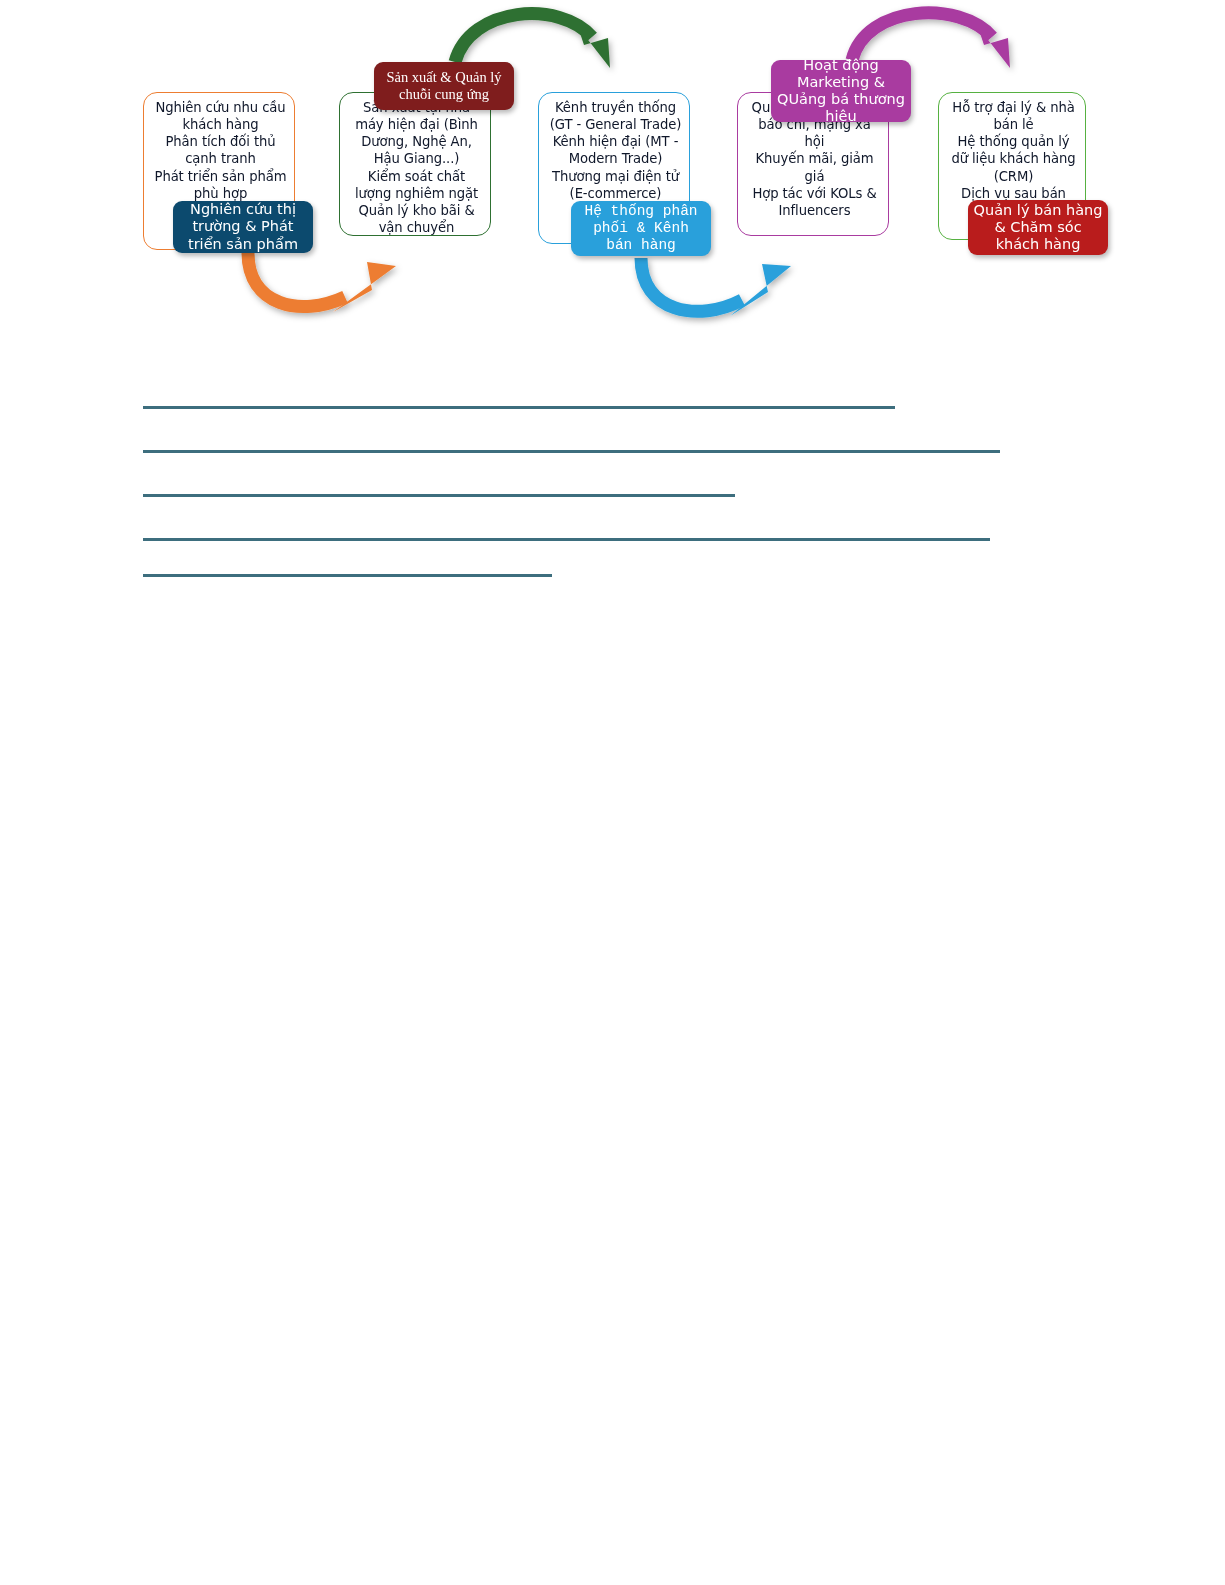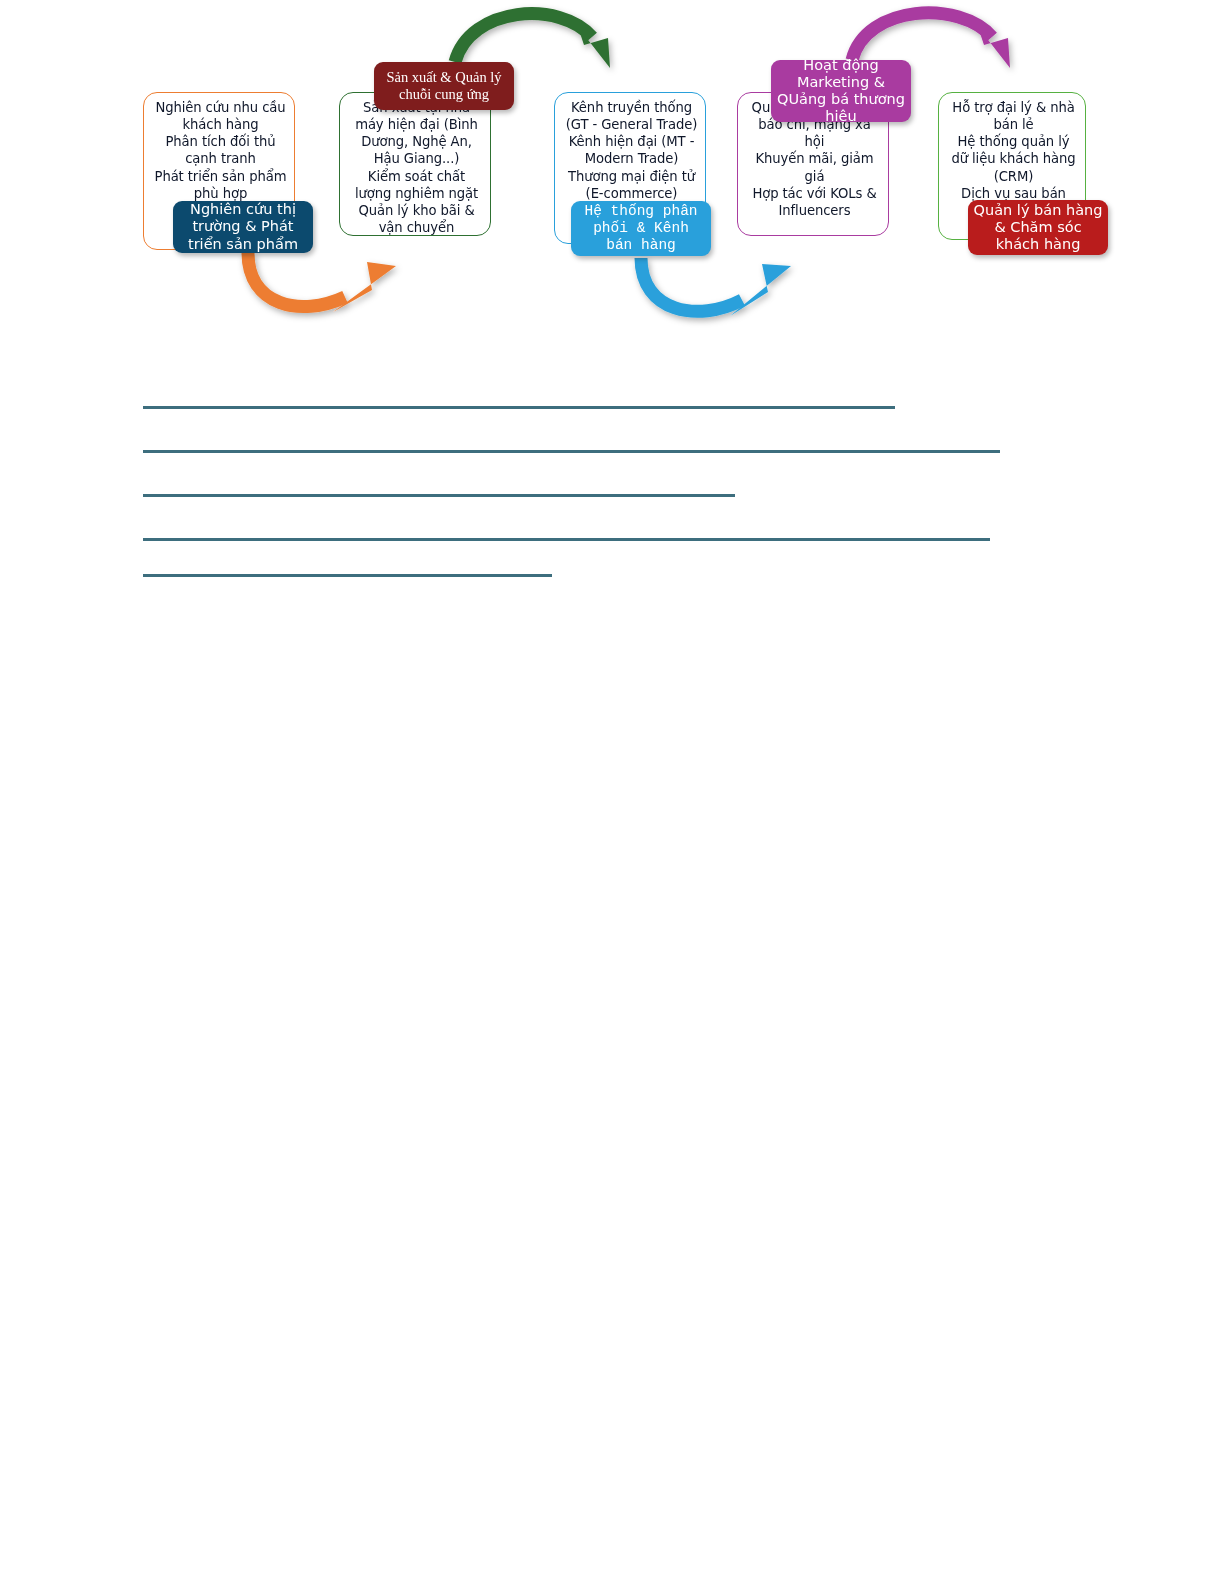--- a/index.html
+++ b/index.html
@@ -95,21 +95,21 @@
 Phân tích đối thủ cạnh tranh
 Phát triển sản phẩm phù hợp</div>
   </div>
 
   <div class="stage-card" style="left:339px; top:92px; width:152px; height:144px; border-color:#2E7031;">
     <div class="card-text">Sản xuất tại nhà máy hiện đại (Bình Dương, Nghệ An, Hậu Giang...)
 Kiểm soát chất lượng nghiêm ngặt
 Quản lý kho bãi &amp; vận chuyển</div>
   </div>
 
-  <div class="stage-card" style="left:554px; top:92px; width:152px; height:152px; border-color:#29A0DB;">
+  <div class="stage-card" style="left:538px; top:92px; width:152px; height:152px; border-color:#29A0DB;">
     <div class="card-text">Kênh truyền thống (GT - General Trade)
 Kênh hiện đại (MT - Modern Trade)
 Thương mại điện tử (E-commerce)</div>
   </div>
 
   <div class="stage-card" style="left:737px; top:92px; width:152px; height:144px; border-color:#A93BA0;">
     <div class="card-text">Quảng cáo trên TV, báo chí, mạng xã hội
 Khuyến mãi, giảm giá
 Hợp tác với KOLs &amp; Influencers</div>
   </div>

